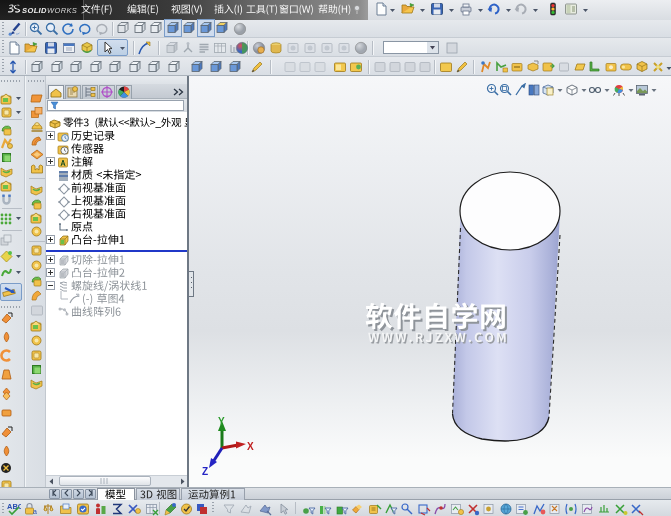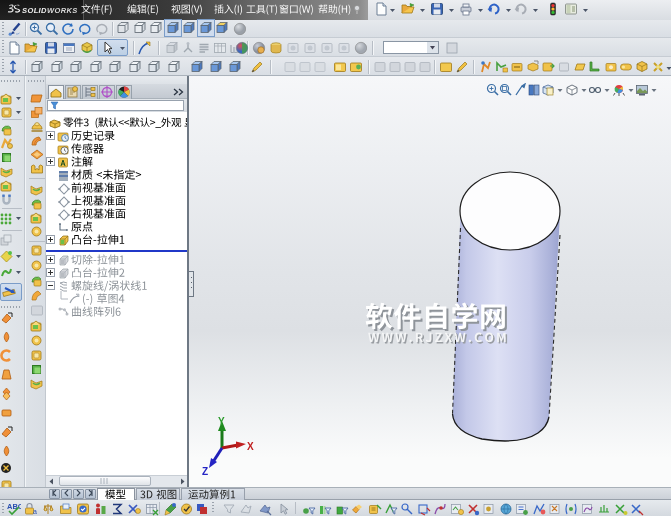--- a/index.html
+++ b/index.html
@@ -6,21 +6,21 @@
 .abs{position:absolute}
 svg{display:block}
 </style></head><body>
 <div class="abs" style="left:0px;top:0px;width:671px;height:20px;background:linear-gradient(90deg,#2a2a2a 80px,#3a3a3a 170px,#6a6a6a 260px,#8d8d8d 360px,#9a9a9a 367px)"></div>
 <div class="abs" style="left:0px;top:0px;width:84px;height:22px;background:linear-gradient(#151515,#242424);border-right:1px solid #555"></div>
 <div class="abs" style="left:368px;top:0px;width:303px;height:20px;background:linear-gradient(#eceef1,#d9dde2)"></div>
 <svg class="abs" style="left:4px;top:3px" width="18" height="12">
     <path d="M5 2.2 C7.5 1 10 1.6 9.6 3.2 C9.3 4.4 7.6 5 6.4 5.1 C8.2 5.2 10 5.8 9.6 7.4 C9.2 9.2 6.3 10 3.8 9.2 L4.4 8 C6.2 8.6 8 8.2 8.2 7.2 C8.4 6.2 6.6 5.9 5.2 6 L5.5 4.7 C6.9 4.6 8.3 4 8.4 3.2 C8.5 2.3 6.8 2.2 5.6 2.9 Z" fill="#dcdcdc"></path>
     <path d="M15.5 2.6 C13.5 1.4 11 1.9 11 3.4 C11 4.6 12.6 5 13.8 5.3 C15.2 5.6 16.3 6.2 16.2 7.4 C16 9 13.3 9.8 11 8.9 L11.5 7.7 C13.2 8.3 14.8 8 14.9 7.2 C15 6.4 13.6 6.1 12.4 5.8 C11 5.4 9.8 4.8 9.9 3.5 C10 1.7 13 1 15.1 1.6 Z" fill="#f0f0f0" transform="translate(0,.4)"></path>
   </svg>
-<div class="abs" style="left:22px;top:6px;font-size:7.5px;font-weight:bold;color:#f0f0f0;letter-spacing:.4px;font-style:italic">SOLID<span style="font-weight:bold;color:#d8d8d8">WORKS</span></div>
+<div class="abs" style="left:22px;top:6px;font-size:7.5px;font-weight:bold;color:#f0f0f0;letter-spacing:.4px;font-style:italic">SOLID<span style="font-weight:normal;color:#d8d8d8">WORKS</span></div>
 <svg class="" style="position:absolute;left:81px;top:4px;overflow:visible" width="33" height="15">
     <path transform="translate(0,8.8)" d="M 4.2 -8.2 C 4.5 -7.7 4.9 -7.1 5.0 -6.7 L 5.8 -6.9 C 5.7 -7.3 5.3 -8.0 5.0 -8.5 Z M 0.5 -6.6 V -5.9 H 2.1 C 2.6 -4.4 3.4 -3.1 4.5 -2.0 C 3.4 -1.1 2.0 -0.4 0.4 0.1 C 0.5 0.2 0.8 0.6 0.8 0.8 C 2.5 0.2 3.9 -0.5 5.0 -1.5 C 6.2 -0.5 7.5 0.3 9.2 0.7 C 9.3 0.5 9.5 0.2 9.7 0.0 C 8.1 -0.4 6.7 -1.1 5.6 -2.0 C 6.6 -3.0 7.4 -4.3 8.0 -5.9 H 9.5 V -6.6 Z M 5.0 -2.5 C 4.1 -3.5 3.4 -4.6 2.8 -5.9 H 7.1 C 6.6 -4.5 5.9 -3.4 5.0 -2.5 Z M 13.0 -3.4 V -2.7 H 15.8 V 0.8 H 16.6 V -2.7 H 19.3 V -3.4 H 16.6 V -5.6 H 18.9 V -6.4 H 16.6 V -8.3 H 15.8 V -6.4 H 14.5 C 14.6 -6.8 14.7 -7.3 14.8 -7.8 L 14.1 -7.9 C 13.9 -6.6 13.5 -5.3 12.9 -4.5 C 13.1 -4.4 13.4 -4.2 13.5 -4.1 C 13.8 -4.5 14.1 -5.0 14.3 -5.6 H 15.8 V -3.4 Z M 12.5 -8.4 C 11.9 -6.9 11.1 -5.4 10.1 -4.4 C 10.2 -4.2 10.5 -3.8 10.6 -3.6 C 10.9 -4.0 11.2 -4.4 11.5 -4.8 V 0.8 H 12.2 V -6.0 C 12.6 -6.7 12.9 -7.4 13.2 -8.2 Z M 22.0 2.0 22.6 1.7 C 21.7 0.3 21.3 -1.4 21.3 -3.1 C 21.3 -4.8 21.7 -6.5 22.6 -7.9 L 22.0 -8.2 C 21.1 -6.7 20.5 -5.1 20.5 -3.1 C 20.5 -1.1 21.1 0.5 22.0 2.0 Z M 23.8 -0.0 H 24.7 V -3.3 H 27.5 V -4.1 H 24.7 V -6.5 H 28.0 V -7.3 H 23.8 Z M 29.1 2.0 C 30.0 0.5 30.6 -1.1 30.6 -3.1 C 30.6 -5.1 30.0 -6.7 29.1 -8.2 L 28.5 -7.9 C 29.4 -6.5 29.8 -4.8 29.8 -3.1 C 29.8 -1.4 29.4 0.3 28.5 1.7 Z" fill="#ffffff"></path>
   </svg>
 <svg class="" style="position:absolute;left:127px;top:4px;overflow:visible" width="33" height="15">
     <path transform="translate(0,8.8)" d="M 0.4 -0.5 0.6 0.1 C 1.4 -0.2 2.5 -0.6 3.5 -1.0 L 3.3 -1.6 C 2.2 -1.2 1.1 -0.8 0.4 -0.5 Z M 0.6 -4.2 C 0.8 -4.3 1.0 -4.4 2.0 -4.5 C 1.7 -3.9 1.3 -3.4 1.2 -3.2 C 0.9 -2.8 0.7 -2.5 0.5 -2.5 C 0.5 -2.3 0.6 -2.0 0.7 -1.8 C 0.9 -1.9 1.2 -2.0 3.4 -2.6 C 3.4 -2.7 3.3 -3.0 3.3 -3.2 L 1.7 -2.8 C 2.4 -3.7 3.1 -4.9 3.6 -6.0 L 3.0 -6.3 C 2.9 -5.9 2.6 -5.5 2.5 -5.2 L 1.3 -5.0 C 1.9 -5.9 2.5 -7.1 2.9 -8.2 L 2.1 -8.4 C 1.8 -7.2 1.1 -5.9 0.9 -5.5 C 0.7 -5.2 0.6 -5.0 0.4 -4.9 C 0.5 -4.7 0.6 -4.4 0.6 -4.2 Z M 6.2 -3.5 V -2.0 H 5.4 V -3.5 Z M 6.8 -3.5 H 7.5 V -2.0 H 6.8 Z M 4.8 -4.1 V 0.7 H 5.4 V -1.4 H 6.2 V 0.5 H 6.8 V -1.4 H 7.5 V 0.5 H 8.0 V -1.4 H 8.7 V 0.1 C 8.7 0.1 8.7 0.2 8.6 0.2 C 8.5 0.2 8.4 0.2 8.1 0.2 C 8.2 0.3 8.3 0.6 8.3 0.7 C 8.7 0.7 8.9 0.7 9.1 0.6 C 9.3 0.5 9.3 0.4 9.3 0.1 V -4.1 L 8.7 -4.1 Z M 8.0 -3.5 H 8.7 V -2.0 H 8.0 Z M 6.0 -8.3 C 6.2 -8.0 6.4 -7.6 6.5 -7.3 H 4.1 V -5.2 C 4.1 -3.6 4.0 -1.4 3.1 0.2 C 3.3 0.3 3.6 0.5 3.7 0.6 C 4.7 -1.0 4.8 -3.4 4.8 -5.0 H 9.2 V -7.3 H 7.3 C 7.2 -7.7 7.0 -8.1 6.8 -8.5 Z M 4.8 -6.7 H 8.5 V -5.6 H 4.8 Z M 15.3 -7.5 H 18.0 V -6.5 H 15.3 Z M 14.6 -8.1 V -5.9 H 18.7 V -8.1 Z M 10.6 -3.3 C 10.7 -3.4 11.0 -3.5 11.3 -3.5 H 12.2 V -2.0 L 10.2 -1.7 L 10.4 -0.9 L 12.2 -1.3 V 0.8 H 12.9 V -1.5 L 14.1 -1.7 L 14.0 -2.3 L 12.9 -2.1 V -3.5 H 13.9 V -4.1 H 12.9 V -5.7 H 12.2 V -4.1 H 11.3 C 11.6 -4.8 11.8 -5.7 12.1 -6.5 H 13.9 V -7.2 H 12.3 C 12.4 -7.6 12.4 -7.9 12.5 -8.2 L 11.8 -8.4 C 11.7 -8.0 11.6 -7.6 11.5 -7.2 H 10.3 V -6.5 H 11.4 C 11.2 -5.7 11.0 -5.0 10.9 -4.8 C 10.7 -4.4 10.6 -4.0 10.4 -4.0 C 10.5 -3.8 10.6 -3.5 10.6 -3.3 Z M 18.0 -4.7 V -3.9 H 15.4 V -4.7 Z M 13.8 -0.8 13.9 -0.1 18.0 -0.4 V 0.8 H 18.6 V -0.5 L 19.4 -0.5 L 19.4 -1.2 L 18.6 -1.1 V -4.7 H 19.3 V -5.4 H 14.0 V -4.7 H 14.7 V -0.8 Z M 18.0 -3.3 V -2.4 H 15.4 V -3.3 Z M 18.0 -1.9 V -1.1 L 15.4 -0.9 V -1.9 Z M 22.0 2.0 22.6 1.7 C 21.7 0.3 21.3 -1.4 21.3 -3.1 C 21.3 -4.8 21.7 -6.5 22.6 -7.9 L 22.0 -8.2 C 21.1 -6.7 20.5 -5.1 20.5 -3.1 C 20.5 -1.1 21.1 0.5 22.0 2.0 Z M 23.8 -0.0 H 28.1 V -0.8 H 24.7 V -3.5 H 27.5 V -4.2 H 24.7 V -6.5 H 28.0 V -7.3 H 23.8 Z M 29.5 2.0 C 30.4 0.5 30.9 -1.1 30.9 -3.1 C 30.9 -5.1 30.4 -6.7 29.5 -8.2 L 28.9 -7.9 C 29.8 -6.5 30.2 -4.8 30.2 -3.1 C 30.2 -1.4 29.8 0.3 28.9 1.7 Z" fill="#ffffff"></path>
   </svg>
 <svg class="" style="position:absolute;left:171px;top:4px;overflow:visible" width="33" height="15">
     <path transform="translate(0,8.8)" d="M 4.5 -7.9 V -2.6 H 5.2 V -7.2 H 8.3 V -2.6 H 9.1 V -7.9 Z M 1.5 -8.0 C 1.9 -7.7 2.3 -7.1 2.5 -6.7 L 3.1 -7.1 C 2.9 -7.5 2.5 -8.0 2.1 -8.4 Z M 6.4 -6.5 V -4.5 C 6.4 -3.0 6.1 -1.1 3.5 0.2 C 3.7 0.4 3.9 0.7 4.0 0.8 C 5.5 0.0 6.3 -1.1 6.7 -2.1 V -0.2 C 6.7 0.5 7.0 0.7 7.7 0.7 H 8.6 C 9.4 0.7 9.6 0.2 9.7 -1.3 C 9.5 -1.4 9.2 -1.5 9.0 -1.6 C 9.0 -0.2 8.9 0.1 8.6 0.1 H 7.8 C 7.5 0.1 7.4 -0.0 7.4 -0.3 V -2.8 H 6.9 C 7.0 -3.4 7.1 -4.0 7.1 -4.5 V -6.5 Z M 0.6 -6.7 V -6.0 H 3.1 C 2.5 -4.7 1.4 -3.5 0.4 -2.8 C 0.5 -2.6 0.7 -2.2 0.7 -2.0 C 1.1 -2.3 1.5 -2.7 1.9 -3.1 V 0.8 H 2.6 V -3.5 C 3.0 -3.1 3.4 -2.5 3.6 -2.2 L 4.1 -2.8 C 3.9 -3.0 3.2 -3.8 2.8 -4.2 C 3.3 -4.9 3.7 -5.7 4.0 -6.4 L 3.6 -6.7 L 3.4 -6.7 Z M 13.6 -2.8 C 14.4 -2.6 15.4 -2.3 15.9 -2.0 L 16.2 -2.5 C 15.7 -2.8 14.7 -3.1 13.9 -3.2 Z M 12.6 -1.5 C 13.9 -1.4 15.7 -1.0 16.6 -0.6 L 17.0 -1.2 C 16.0 -1.5 14.2 -1.9 12.9 -2.0 Z M 10.6 -8.0 V 0.8 H 11.4 V 0.4 H 18.2 V 0.8 H 19.0 V -8.0 Z M 11.4 -0.3 V -7.3 H 18.2 V -0.3 Z M 13.9 -7.1 C 13.4 -6.3 12.6 -5.5 11.7 -5.0 C 11.9 -4.9 12.1 -4.6 12.2 -4.5 C 12.6 -4.7 12.9 -5.0 13.2 -5.2 C 13.5 -4.9 13.8 -4.6 14.2 -4.3 C 13.4 -3.9 12.4 -3.6 11.5 -3.5 C 11.7 -3.3 11.8 -3.0 11.9 -2.9 C 12.9 -3.1 13.9 -3.5 14.9 -4.0 C 15.7 -3.5 16.7 -3.2 17.6 -3.0 C 17.7 -3.1 17.9 -3.4 18.0 -3.5 C 17.2 -3.7 16.3 -4.0 15.5 -4.3 C 16.2 -4.8 16.9 -5.4 17.3 -6.1 L 16.9 -6.3 L 16.8 -6.3 H 14.2 C 14.3 -6.5 14.5 -6.7 14.6 -6.9 Z M 13.6 -5.6 13.7 -5.7 H 16.2 C 15.9 -5.3 15.4 -5.0 14.9 -4.7 C 14.4 -4.9 13.9 -5.3 13.6 -5.6 Z M 22.0 2.0 22.6 1.7 C 21.7 0.3 21.3 -1.4 21.3 -3.1 C 21.3 -4.8 21.7 -6.5 22.6 -7.9 L 22.0 -8.2 C 21.1 -6.7 20.5 -5.1 20.5 -3.1 C 20.5 -1.1 21.1 0.5 22.0 2.0 Z M 25.1 -0.0 H 26.2 L 28.5 -7.3 H 27.6 L 26.4 -3.4 C 26.2 -2.5 26.0 -1.8 25.7 -0.9 H 25.7 C 25.4 -1.8 25.2 -2.5 25.0 -3.4 L 23.8 -7.3 H 22.8 Z M 29.3 2.0 C 30.2 0.5 30.8 -1.1 30.8 -3.1 C 30.8 -5.1 30.2 -6.7 29.3 -8.2 L 28.8 -7.9 C 29.6 -6.5 30.0 -4.8 30.0 -3.1 C 30.0 -1.4 29.6 0.3 28.8 1.7 Z" fill="#ffffff"></path>
   </svg>
 <svg class="" style="position:absolute;left:214px;top:4px;overflow:visible" width="30" height="15">

